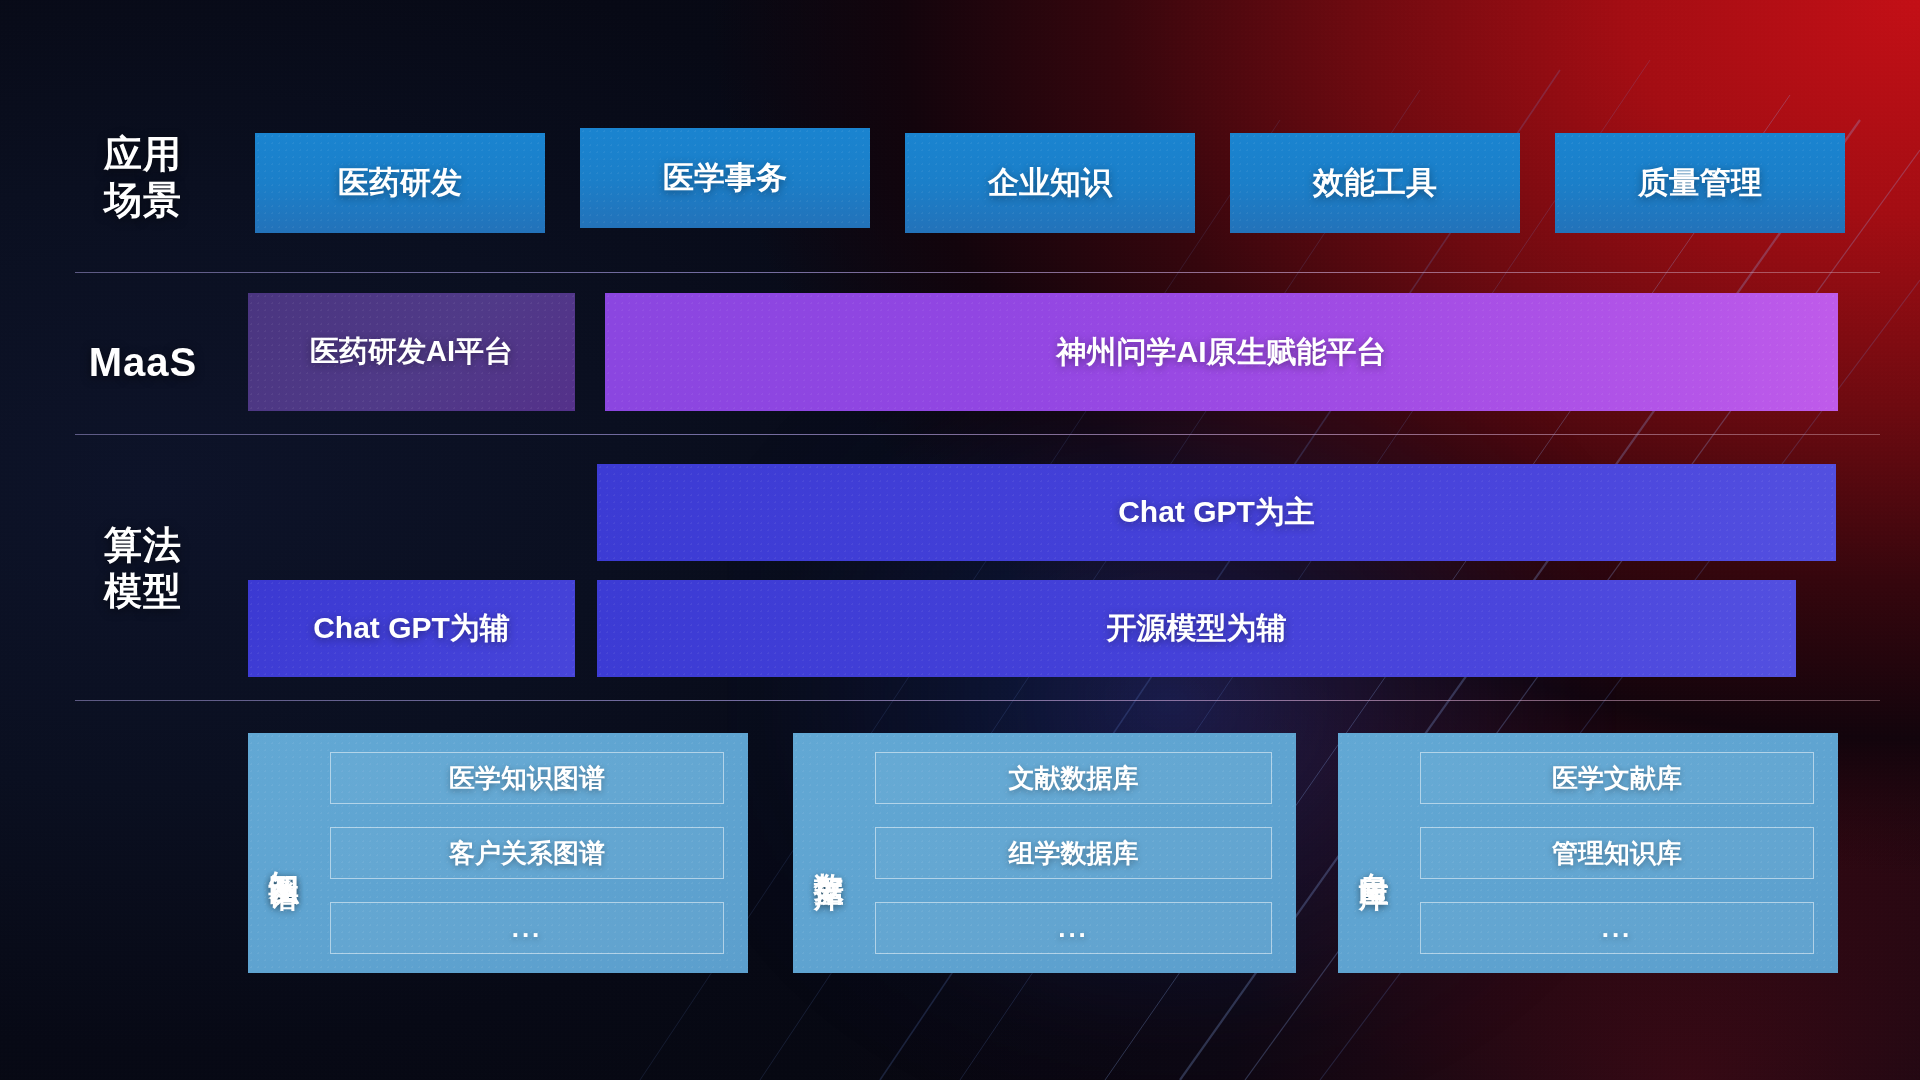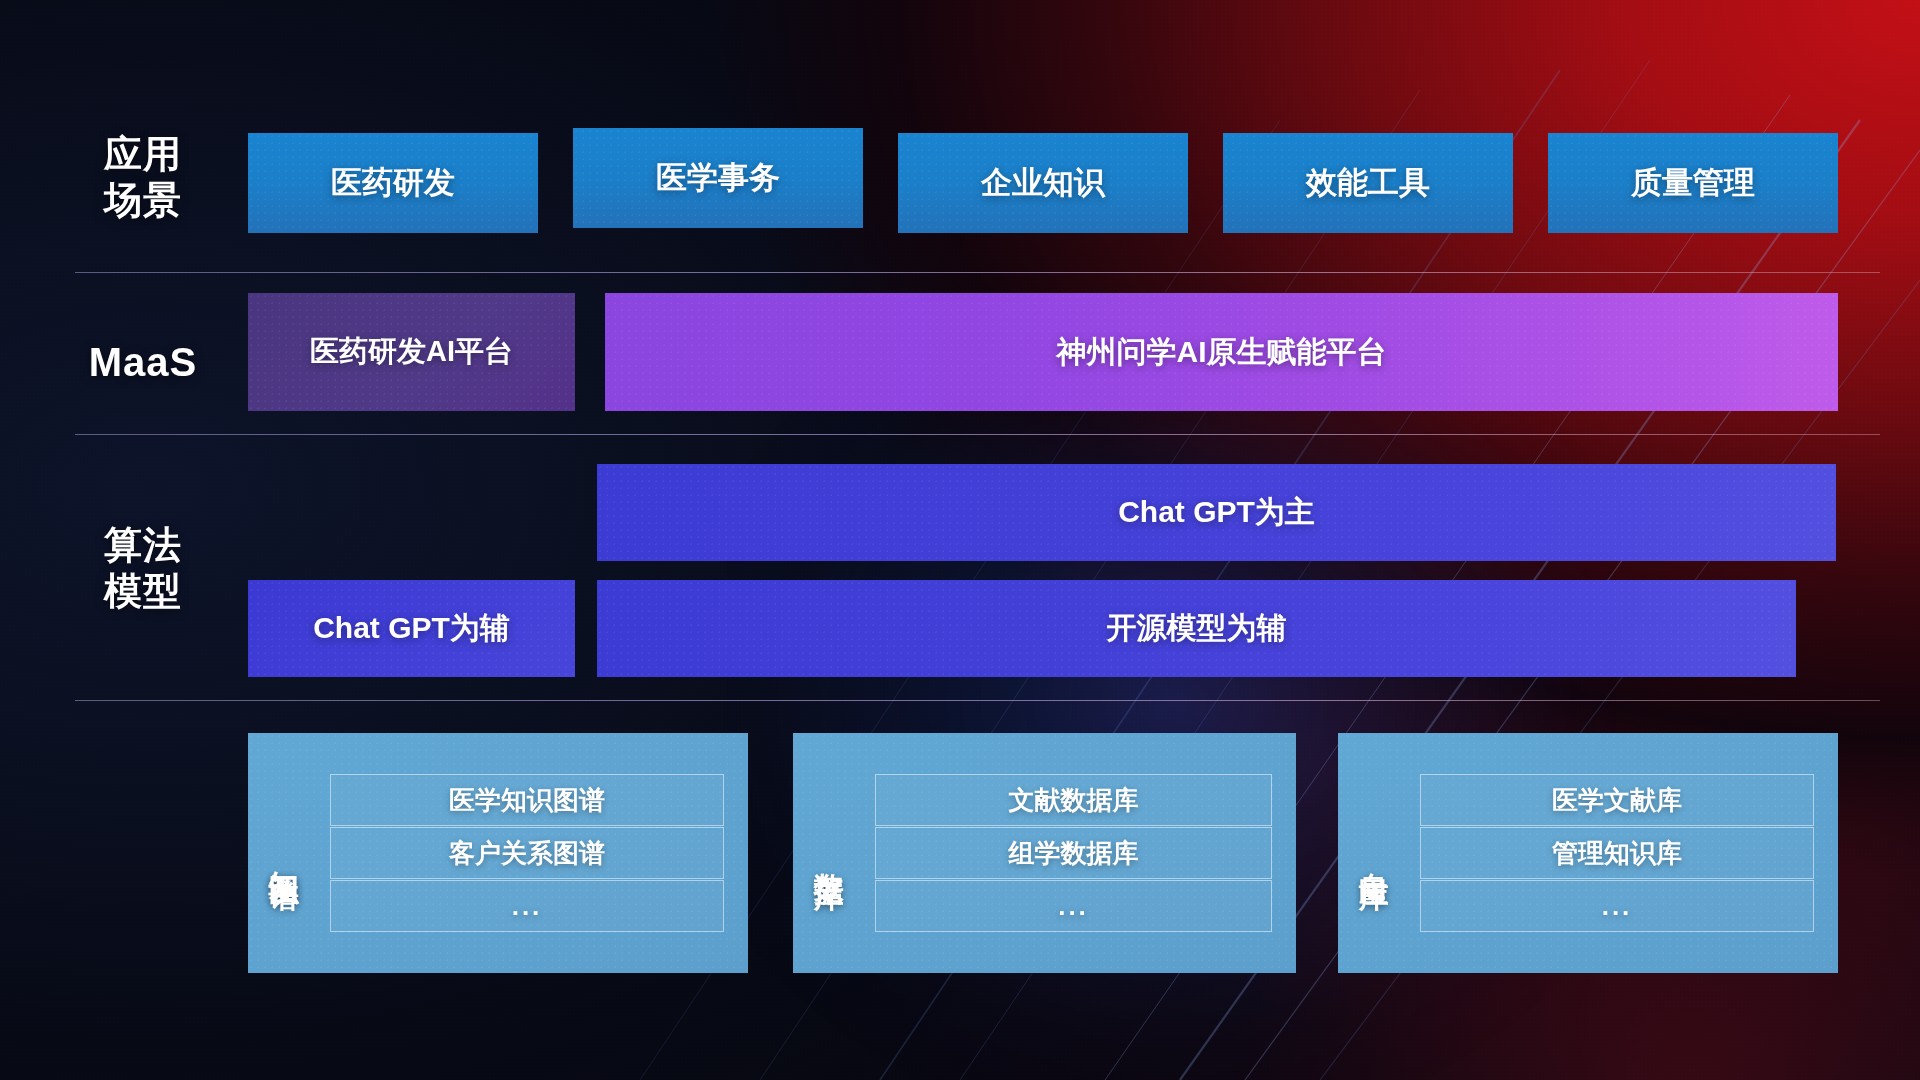--- a/index.html
+++ b/index.html
@@ -79,20 +79,21 @@
     background-size: 7px 7px;
     opacity: 0.55;
     pointer-events: none;
   }
   .box > span { position: relative; z-index: 2; }
 
   .app-box {
     height: 100px;
     font-size: 31px;
     background: linear-gradient(180deg, #1a84d0 0%, #1b7fc9 50%, #2372b9 100%);
+    margin-left: 7px;
   }
   .maas-left {
     height: 118px;
     font-size: 29px;
     background: linear-gradient(135deg, #4a3580 0%, #503a88 55%, #54318a 100%);
   }
   .maas-right {
     height: 118px;
     font-size: 30px;
     background: linear-gradient(90deg, #8b46e0 0%, #9146e2 30%, #a14ce4 62%, #b455e8 88%, #bf5bea 100%);
@@ -141,21 +142,21 @@
     letter-spacing: 3px;
     text-shadow: 0 2px 7px rgba(0,0,0,0.3);
   }
   .kgroup-items {
     position: relative;
     z-index: 2;
     flex: 1;
     display: flex;
     flex-direction: column;
     justify-content: center;
-    gap: 1px;
+    gap: 23px;
     padding: 0 24px 0 10px;
   }
   .kitem {
     height: 50px;
     border: 1px solid rgba(255,255,255,0.5);
     display: flex;
     align-items: center;
     justify-content: center;
     color: #ffffff;
     font-weight: 700;

